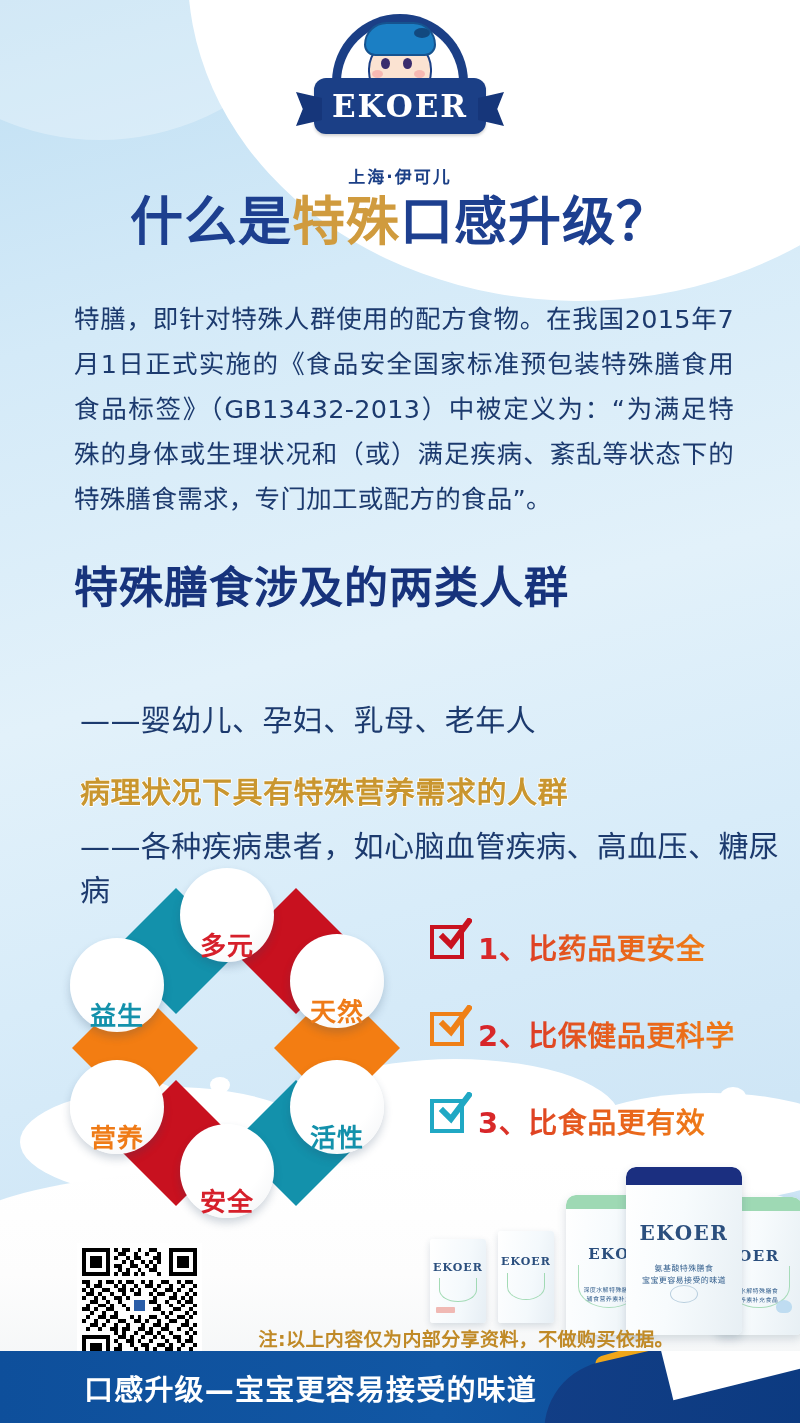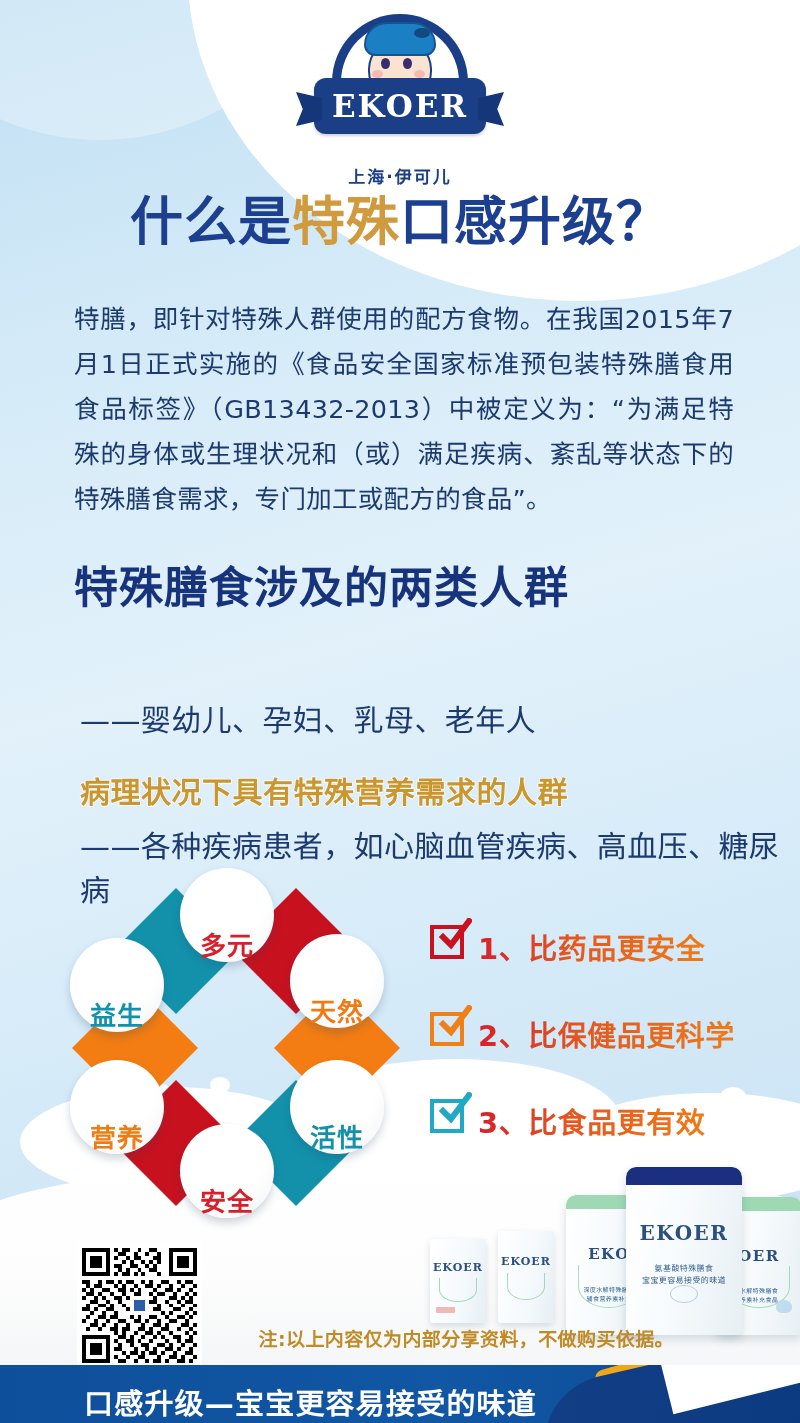--- a/index.html
+++ b/index.html
@@ -235,21 +235,21 @@
 
   
   .footnote{
     position:absolute;left:0;top:1324px;width:696px;text-align:right;padding-right:22px;
     box-sizing:border-box;z-index:8;
     font-size:19px;font-weight:bold;color:#c08a27;letter-spacing:.4px;
   }
 
   
   .banner{
-    position:absolute;left:0;bottom:0;width:800px;height:58px;z-index:9;
+    position:absolute;left:0;bottom:0;width:800px;height:72px;z-index:9;
     background:linear-gradient(90deg,#0e4f9b 0%,#1157a4 55%,#0c4a95 100%);
     overflow:hidden;
   }
   .banner-gold{
     position:absolute;right:-30px;top:-26px;width:220px;height:150px;
     background:linear-gradient(120deg,#f0a81a 0%,#e79a12 100%);
     transform:rotate(-16deg);
     border-radius:8px 0 0 60px;
   }
   .banner-navy{

